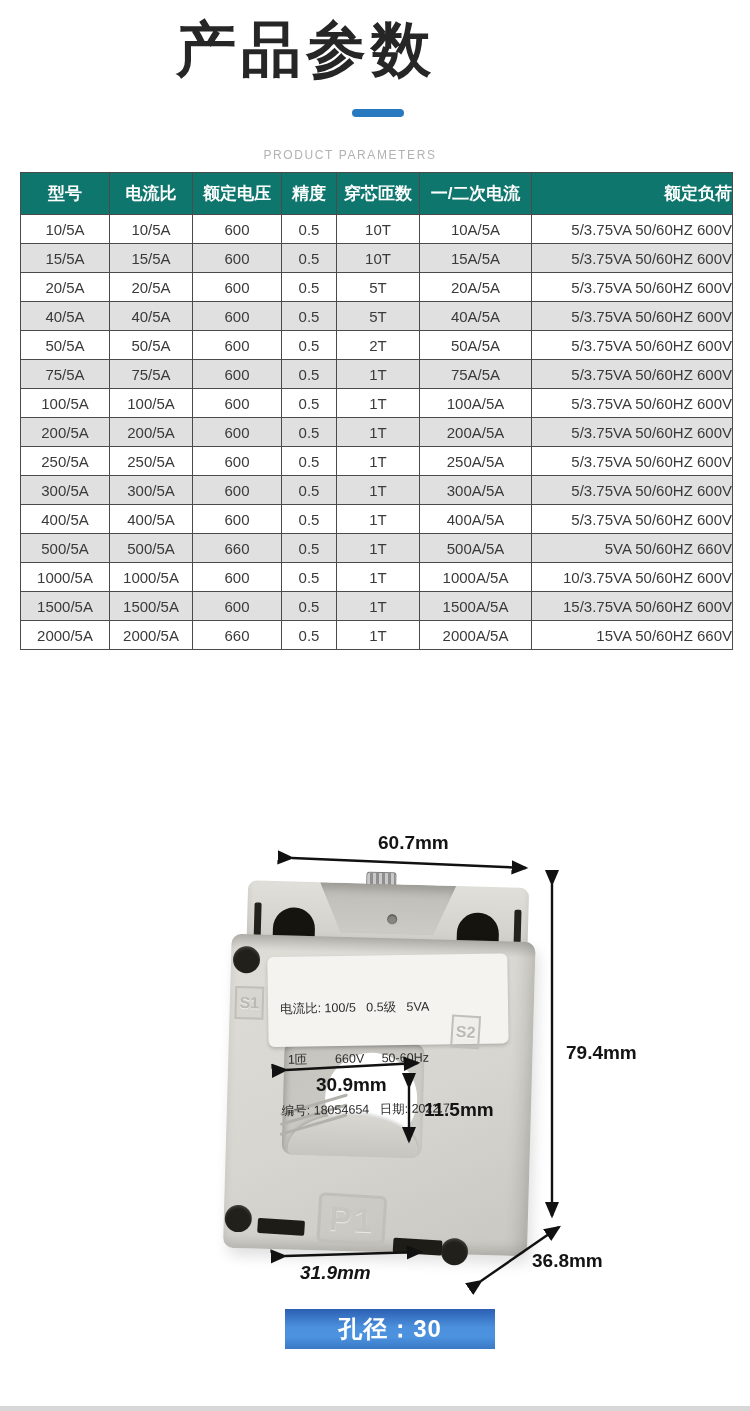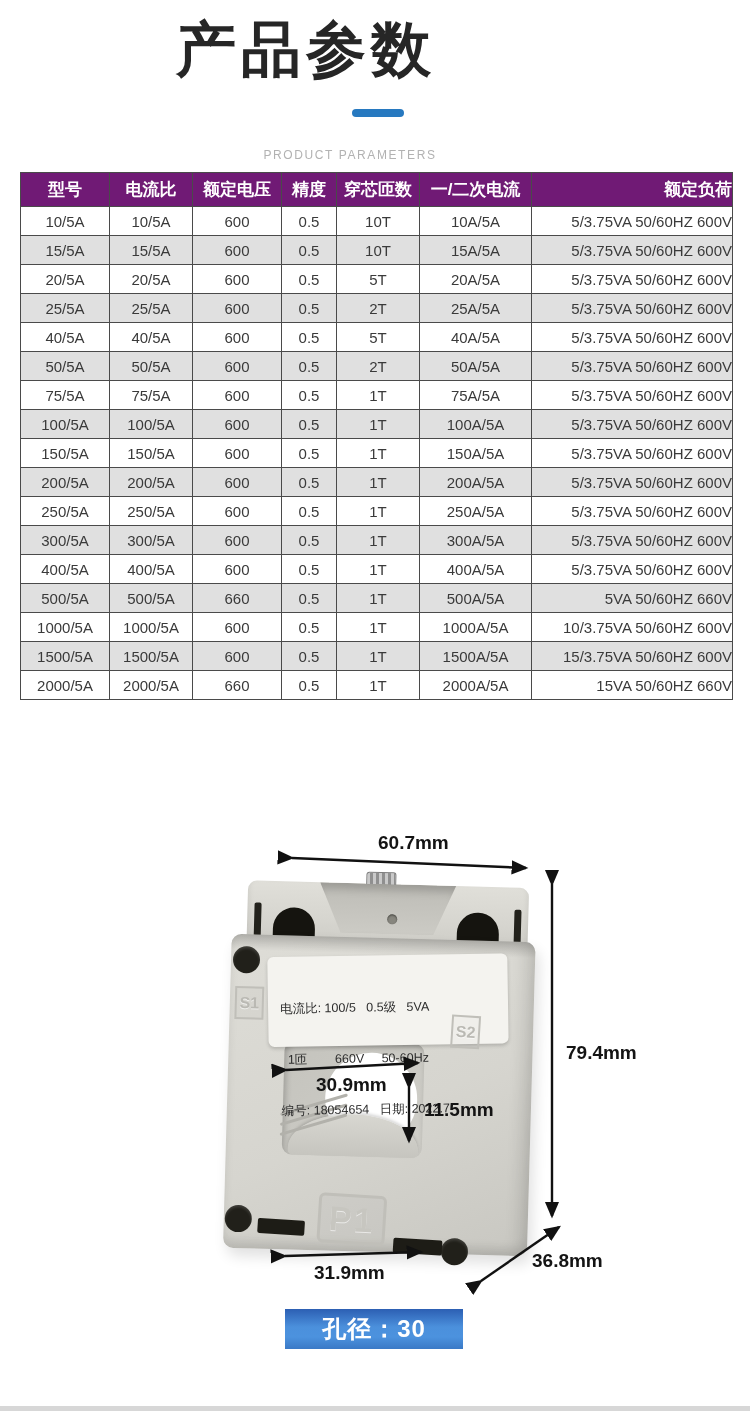--- a/index.html
+++ b/index.html
@@ -13,22 +13,22 @@
   .title-dash { position:absolute; top:109px; left:352px; width:52px; height:8px;
                 border-radius:4px; background:#2779c0; }
   .subtitle { position:absolute; top:148px; left:0; width:700px; text-align:center;
               font-size:12px; color:#b2b2b2; letter-spacing:1.6px; }
 
   
   .spec-wrap { position:absolute; top:172px; left:20px; width:712px; }
   table.spec { width:712px; border-collapse:collapse; table-layout:fixed;
                font-size:15px; color:#3a3a3a; }
   table.spec th, table.spec td { border:1px solid #4a4a4a; overflow:hidden; white-space:nowrap; }
-  table.spec th { background:#701a75; color:#ffffff; font-size:17px; font-weight:700;
-                  height:34px; text-align:center; }
+  table.spec th { background:#0f766e; color:#ffffff; font-size:17px; font-weight:700;
+                  height:42px; text-align:center; }
   table.spec td { height:29px; text-align:center; background:#ffffff; }
   table.spec tr:nth-child(even) td { background:#e0e0e0; }
   table.spec th:last-child, table.spec td:last-child { text-align:right; padding-left:12px; }
   col.c1{width:89px} col.c2{width:83px} col.c3{width:89px} col.c4{width:55px}
   col.c5{width:83px} col.c6{width:112px} col.c7{width:201px}
 
   
   .figure { position:absolute; top:810px; left:0; width:750px; height:560px; }
   .dim-svg { position:absolute; top:0; left:0; width:750px; height:560px; z-index:5; pointer-events:none; }
   .dim-label { position:absolute; font-size:19px; font-weight:700; color:#141414; z-index:6; white-space:nowrap; }
@@ -85,21 +85,21 @@
                box-shadow:0 -2px 3px rgba(0,0,0,.15); }
   .ct-ridge { position:absolute; left:-4px; width:70px; height:3px; background:#b2b1ab;
               transform:rotate(-18deg); border-radius:2px; }
 
   .ct-slot { position:absolute; height:15px; background:#1d1c16; border-radius:2px;
              transform:rotate(2deg); z-index:3; }
   .ct-slot.left { left:262px; top:412px; width:47px; }
   .ct-slot.right { left:398px; top:428px; width:49px; }
 
   
-  .badge { position:absolute; top:1309px; left:285px; width:178px; height:40px; z-index:4;
+  .badge { position:absolute; top:1309px; left:285px; width:210px; height:40px; z-index:4;
            background:linear-gradient(180deg,#2c5fb3 0%, #4b90dc 45%, #4c92de 70%, #3a79c6 100%);
            color:#ffffff; font-size:24px; font-weight:700; text-align:center; line-height:40px;
            letter-spacing:1px; }
 
   .page-bottom-line { position:absolute; left:0; top:1406px; width:750px; height:5px; background:#d7d7d7; }
 </style>
 </head>
 <body>
 
 <div class="page">
@@ -152,29 +152,20 @@
           <tr>
             <td>20/5A</td>
             <td>20/5A</td>
             <td>600</td>
             <td>0.5</td>
             <td>5T</td>
             <td>20A/5A</td>
             <td>5/3.75VA 50/60HZ 600V</td>
           </tr>
           <tr>
-            <td>25/5A</td>
-            <td>25/5A</td>
-            <td>600</td>
-            <td>0.5</td>
-            <td>2T</td>
-            <td>25A/5A</td>
-            <td>5/3.75VA 50/60HZ 600V</td>
-          </tr>
-          <tr>
             <td>40/5A</td>
             <td>40/5A</td>
             <td>600</td>
             <td>0.5</td>
             <td>5T</td>
             <td>40A/5A</td>
             <td>5/3.75VA 50/60HZ 600V</td>
           </tr>
           <tr>
             <td>50/5A</td>
@@ -194,29 +185,20 @@
             <td>75A/5A</td>
             <td>5/3.75VA 50/60HZ 600V</td>
           </tr>
           <tr>
             <td>100/5A</td>
             <td>100/5A</td>
             <td>600</td>
             <td>0.5</td>
             <td>1T</td>
             <td>100A/5A</td>
-            <td>5/3.75VA 50/60HZ 600V</td>
-          </tr>
-          <tr>
-            <td>150/5A</td>
-            <td>150/5A</td>
-            <td>600</td>
-            <td>0.5</td>
-            <td>1T</td>
-            <td>150A/5A</td>
             <td>5/3.75VA 50/60HZ 600V</td>
           </tr>
           <tr>
             <td>200/5A</td>
             <td>200/5A</td>
             <td>600</td>
             <td>0.5</td>
             <td>1T</td>
             <td>200A/5A</td>
             <td>5/3.75VA 50/60HZ 600V</td>
@@ -345,20 +327,20 @@
         <line x1="409" y1="277" x2="409" y2="331" marker-start="url(#ah)" marker-end="url(#ah)"></line>
         <line x1="285" y1="446" x2="421" y2="442" marker-start="url(#ah)" marker-end="url(#ah)"></line>
         <line x1="481" y1="471" x2="559" y2="417" marker-start="url(#ah)" marker-end="url(#ah)"></line>
       </g>
     </svg>
 
     <div class="dim-label" style="left:378px; top:22px;">60.7mm</div>
     <div class="dim-label" style="left:566px; top:232px;">79.4mm</div>
     <div class="dim-label" style="left:316px; top:264px;">30.9mm</div>
     <div class="dim-label" style="left:424px; top:289px;">11.5mm</div>
-    <div class="dim-label" style="left:314px; top:452px;">31.9mm</div>
+    <div class="dim-label" style="left:300px; top:452px;font-style:italic;">31.9mm</div>
     <div class="dim-label" style="left:532px; top:440px;">36.8mm</div>
   </div>
 
   <div class="badge">孔径：30</div>
 
   <div class="page-bottom-line"></div>
 </div>
 
 </body></html>

